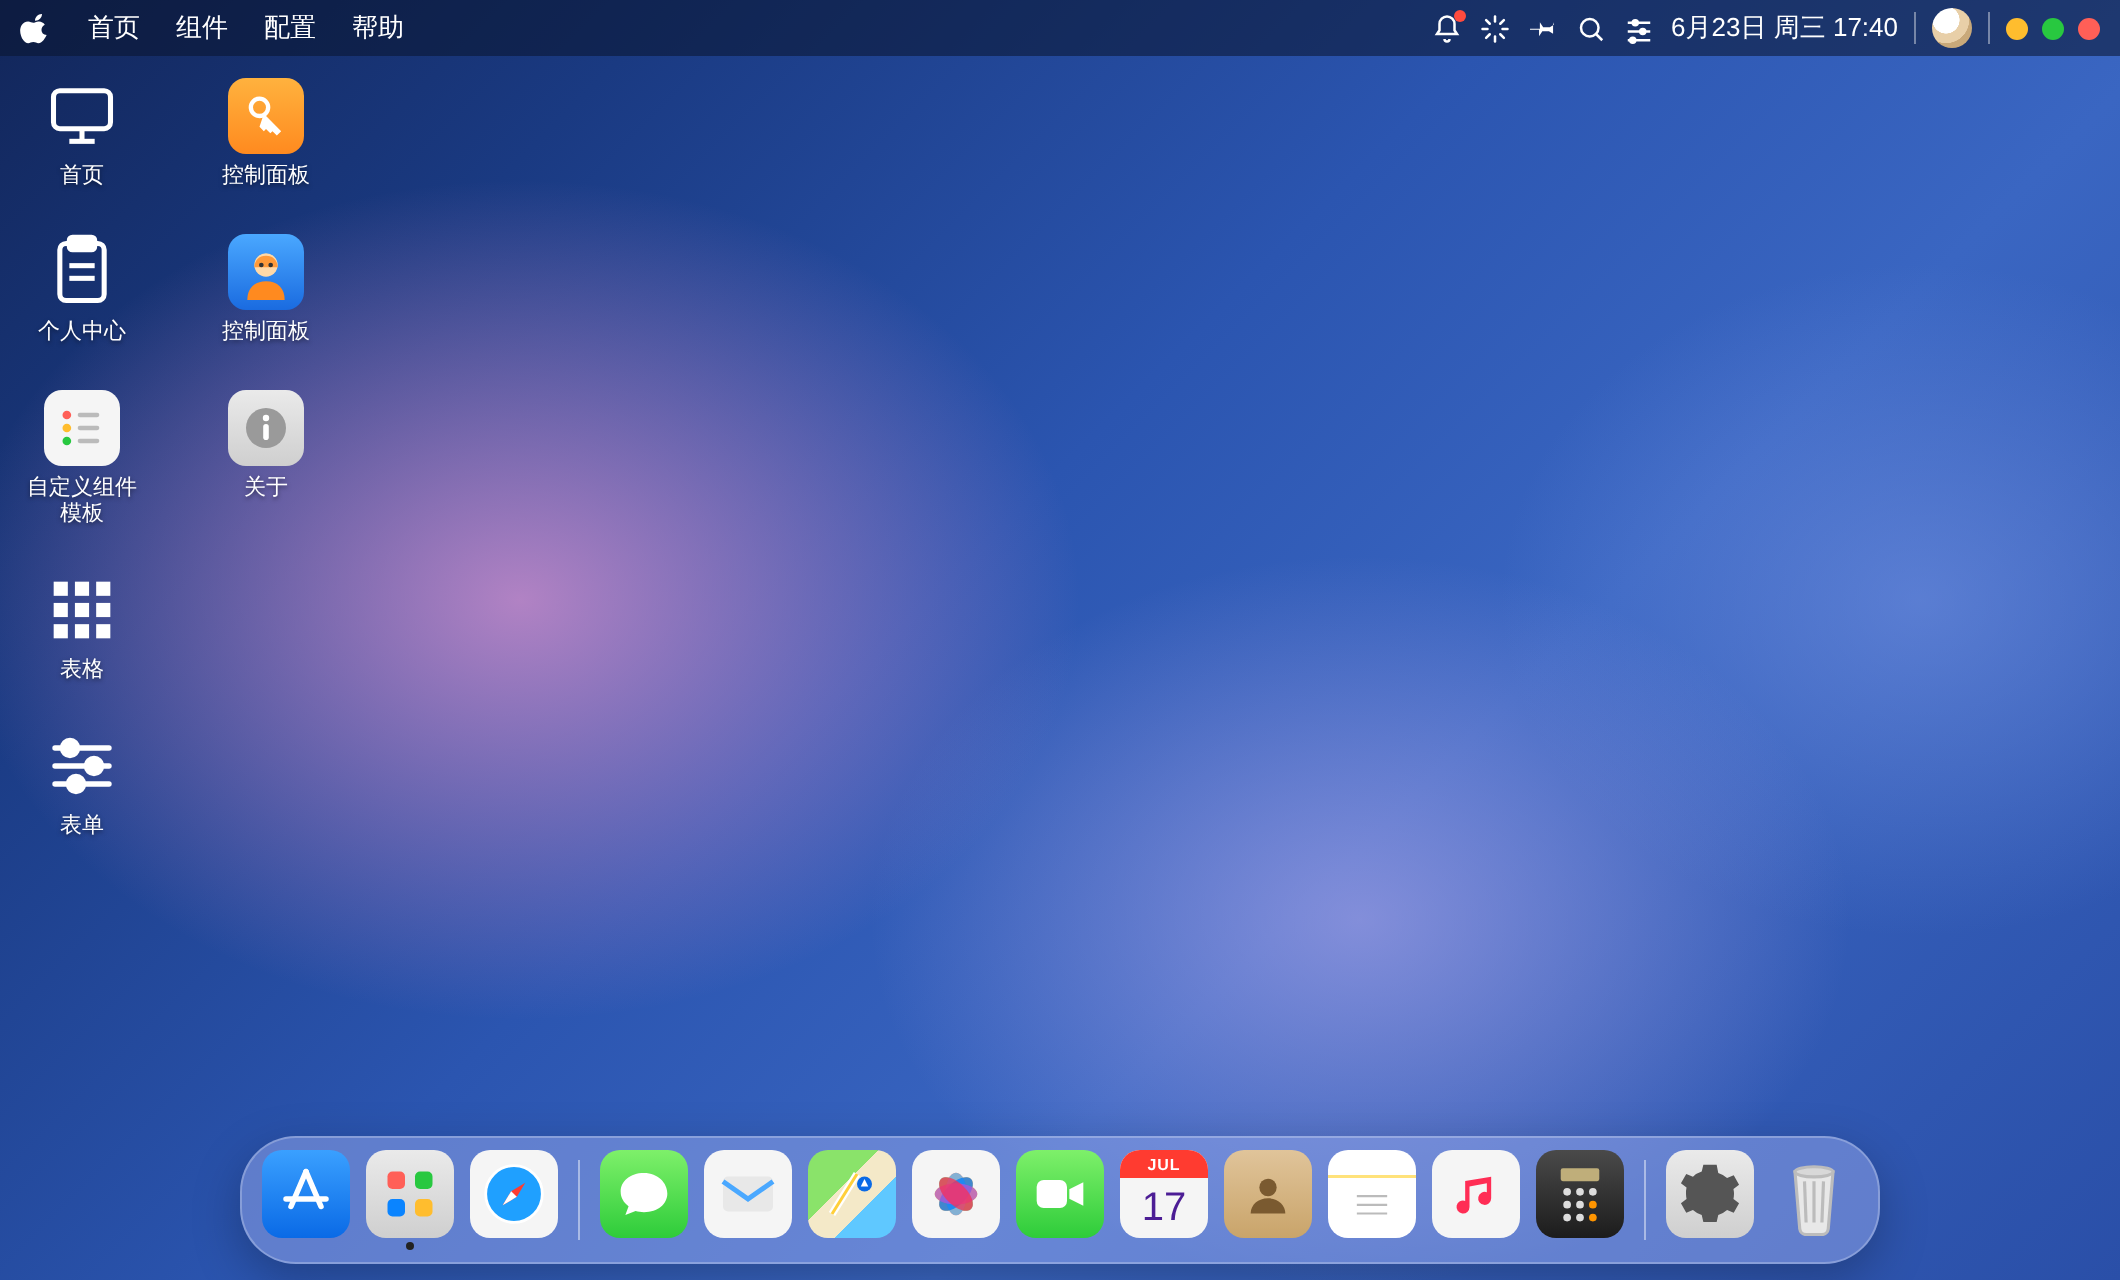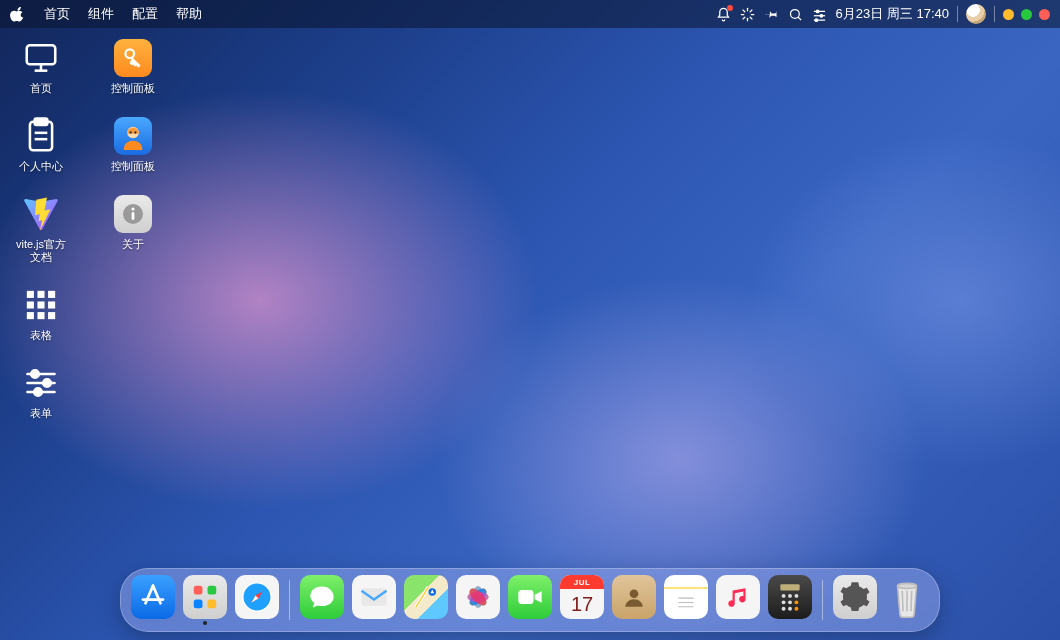--- a/index.html
+++ b/index.html
@@ -58,21 +58,21 @@
 
 
 .bg-white { background:#f5f5f5; }
 .bg-blue { background:linear-gradient(#3aa0ff,#0a6ae6); }
 .bg-green { background:linear-gradient(#7ef06a,#2ecc3a); }
 .bg-grey { background:linear-gradient(#eaeaea,#cfcfcf); }
 .bg-dark { background:linear-gradient(#4a4a4a,#1c1c1c); }
 
 
 .cal-top{position:absolute;top:0;left:0;right:0;height:14px;background:#ff3b30;color:#fff;font-size:8px;font-weight:700;display:flex;align-items:center;justify-content:center;letter-spacing:.5px;}
-.cal-num{position:absolute;top:14px;left:0;right:0;bottom:0;display:flex;align-items:center;justify-content:center;font-size:20px;font-weight:400;color:#7f1d1d;}
+.cal-num{position:absolute;top:14px;left:0;right:0;bottom:0;display:flex;align-items:center;justify-content:center;font-size:20px;font-weight:400;color:#4c1d95;}
 
 </style>
 </head>
 <body>
 
 <div class="menubar">
   <div class="left">
     <span class="apple item">
       <svg width="16" height="16" viewBox="0 0 24 24" fill="#fff">
           <path d="M16.5 1.5c0 1.4-.6 2.7-1.5 3.6-.9.9-2.4 1.6-3.7 1.5-.2-1.3.5-2.7 1.4-3.6.9-.9 2.5-1.6 3.8-1.5zM20 17.3c-.6 1.3-1.3 2.6-2.4 3.8-1 1.1-2.2 2.3-3.8 2.3-1.5 0-2-0.9-3.8-.9s-2.4.9-3.8.9c-1.6 0-2.8-1.2-3.8-2.4C.4 18.4-.9 13.3 1.2 9.9c1-1.7 2.9-2.8 4.9-2.8 1.5 0 2.9 1 3.8 1s2.6-1.2 4.4-1c1.7.1 3.3.9 4.3 2.4-3.8 2.1-3.2 7.3 1.4 7.8z"></path>
@@ -155,36 +155,36 @@
           <svg width="38" height="38" viewBox="0 0 24 24" fill="none" stroke="#fff" stroke-width="1.6">
             <rect x="5" y="3" width="14" height="18" rx="2"></rect>
             <rect x="8" y="1" width="8" height="4" rx="1" fill="#fff"></rect>
             <line x1="8" y1="10" x2="16" y2="10"></line>
             <line x1="8" y1="14" x2="16" y2="14"></line>
           </svg>
         </div>
       <div class="lbl">个人中心</div>
     </div>
 
-
-    <div class="dicon">
-      <div class="ic">
-          <svg width="38" height="38" viewBox="0 0 32 32">
-            <defs>
-              <linearGradient id="vg" x1="0" x2="1" y1="0" y2="1">
-                <stop offset="0" stop-color="#5fc8ff"></stop>
-                <stop offset="1" stop-color="#b644ff"></stop>
-              </linearGradient>
-            </defs>
-            <path fill="url(#vg)" d="M30 5 17 29c-.4.8-1.6.8-2 0L2 5c-.5-.9.3-1.9 1.3-1.7l12.5 2.3c.1 0 .3 0 .4 0L28.7 3.3C29.7 3.1 30.5 4.1 30 5z"></path>
-            <path fill="#ffdd35" d="M21 2 12 4l-1 13 4-1-1 6 3-1-2 9 9-18-5 1 2-11z"></path>
-          </svg>
-        </div>
-      <div class="lbl">vite.js官方文档</div>
-    </div>
+    <div class="dicon">
+      <div class="ic">
+          <div class="ico-app bg-white">
+            <svg width="26" height="26" viewBox="0 0 24 24">
+              <circle cx="5" cy="6" r="2" fill="#ff5f57"></circle>
+              <circle cx="5" cy="12" r="2" fill="#ffbd2e"></circle>
+              <circle cx="5" cy="18" r="2" fill="#28c840"></circle>
+              <rect x="10" y="5" width="10" height="2" rx="1" fill="#bbb"></rect>
+              <rect x="10" y="11" width="10" height="2" rx="1" fill="#bbb"></rect>
+              <rect x="10" y="17" width="10" height="2" rx="1" fill="#bbb"></rect>
+            </svg>
+          </div>
+        </div>
+      <div class="lbl">自定义组件模板</div>
+    </div>
+
 
     <div class="dicon">
       <div class="ic">
           <svg width="34" height="34" viewBox="0 0 24 24" fill="#fff">
             <rect x="2" y="2" width="5" height="5"></rect>
             <rect x="9.5" y="2" width="5" height="5"></rect>
             <rect x="17" y="2" width="5" height="5"></rect>
             <rect x="2" y="9.5" width="5" height="5"></rect>
             <rect x="9.5" y="9.5" width="5" height="5"></rect>
             <rect x="17" y="9.5" width="5" height="5"></rect>

